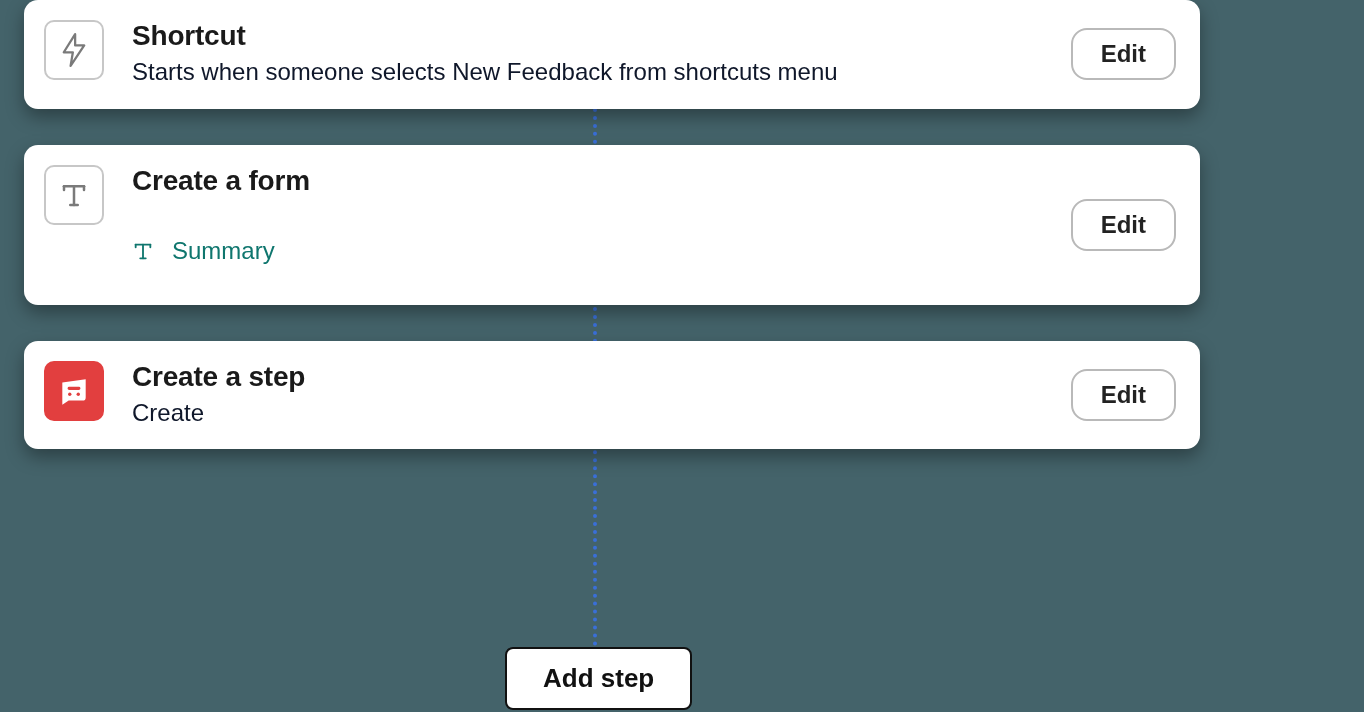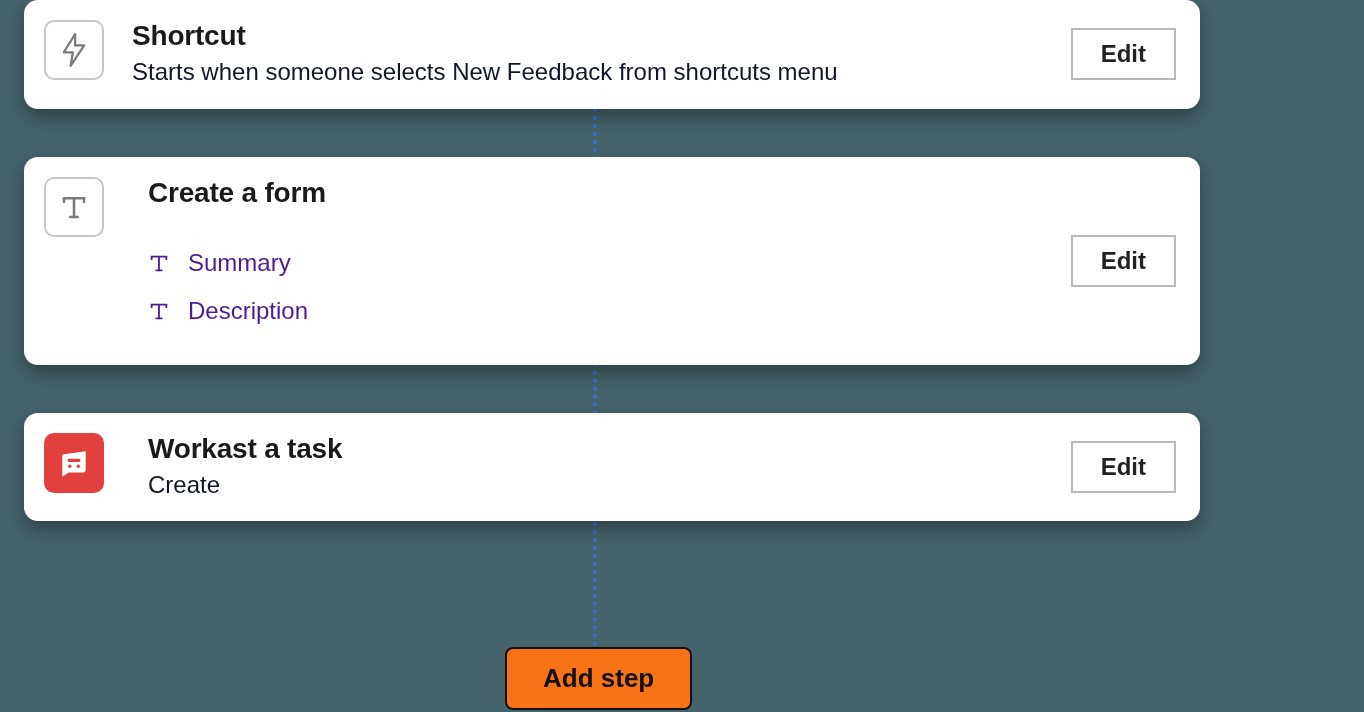--- a/index.html
+++ b/index.html
@@ -34,21 +34,21 @@
   .card {
     position: relative;
     z-index: 1;
     background: #fff;
     border-radius: 14px;
     box-shadow: 0 8px 18px rgba(0,0,0,0.35);
     padding: 20px 24px 20px 20px;
     display: flex;
     align-items: flex-start;
   }
-  .card + .card { margin-top: 48px; gap: 16px; }
+  .card + .card { margin-top: 36px; }
   .icon-box {
     flex: 0 0 60px;
     width: 60px;
     height: 60px;
     border: 2px solid #c7c7c7;
     border-radius: 10px;
     display: flex;
     align-items: center;
     justify-content: center;
     margin-right: 28px;
@@ -75,45 +75,45 @@
     line-height: 1.35;
     margin: 0;
   }
   .field-list {
     margin-top: 30px;
     margin-bottom: 10px;
   }
   .field-row {
     display: flex;
     align-items: center;
-    color: #4c1d95;
+    color: #0f766e;
     font-size: 24px;
     padding: 10px 0;
   }
   .field-row svg { margin-right: 18px; flex: 0 0 auto; }
   .edit-btn {
     flex: 0 0 auto;
     margin-left: 20px;
     border: 2px solid #b9b9b9;
     background: #fff;
-    border-radius: 0;
+    border-radius: 16px;
     font-size: 24px;
     font-weight: 700;
     color: #222;
     padding: 10px 28px;
     cursor: pointer;
     font-family: inherit;
     align-self: center;
   }
   .add-step {
     position: absolute;
     top: 647px;
     left: 505px;
     z-index: 2;
-    background: #f97316;
+    background: #ffffff;
     border: 2px solid #111;
     border-radius: 8px;
     font-size: 26px;
     font-weight: 800;
     color: #111;
     padding: 14px 36px;
     cursor: pointer;
     font-family: inherit;
   }
 </style>
@@ -154,46 +154,36 @@
           <div class="field-row">
             <svg width="22" height="22" viewBox="0 0 24 24" fill="none" stroke="currentColor" stroke-width="2" stroke-linecap="round">
               <path d="M4 5 L20 5"></path>
               <path d="M4 5 L4 8"></path>
               <path d="M20 5 L20 8"></path>
               <path d="M12 5 L12 20"></path>
               <path d="M9 20 L15 20"></path>
             </svg>
             <span>Summary</span>
           </div>
-          <div class="field-row">
-            <svg width="22" height="22" viewBox="0 0 24 24" fill="none" stroke="currentColor" stroke-width="2" stroke-linecap="round">
-              <path d="M4 5 L20 5"></path>
-              <path d="M4 5 L4 8"></path>
-              <path d="M20 5 L20 8"></path>
-              <path d="M12 5 L12 20"></path>
-              <path d="M9 20 L15 20"></path>
-            </svg>
-            <span>Description</span>
-          </div>
         </div>
       </div>
       <button class="edit-btn">Edit</button>
     </div>
 
     <div class="card">
       <div class="icon-box red">
         <svg width="34" height="34" viewBox="0 0 32 32" fill="currentColor">
           <path d="M5 8 L27 5 L27 22 Q27 25 24 25 L11 25 L5 29 Z" fill="#ffffff"></path>
           <rect x="10" y="12" width="12" height="3" rx="1.4" fill="#e23f3f"></rect>
           <circle cx="12" cy="19" r="1.6" fill="#e23f3f"></circle>
           <circle cx="20" cy="19" r="1.6" fill="#e23f3f"></circle>
         </svg>
       </div>
       <div class="card-body">
-        <p class="card-title">Workast a task</p>
+        <p class="card-title">Create a step</p>
         <p class="card-sub">Create</p>
       </div>
       <button class="edit-btn">Edit</button>
     </div>
 
   </div>
 
   <button class="add-step">Add step</button>
 </div>
 

